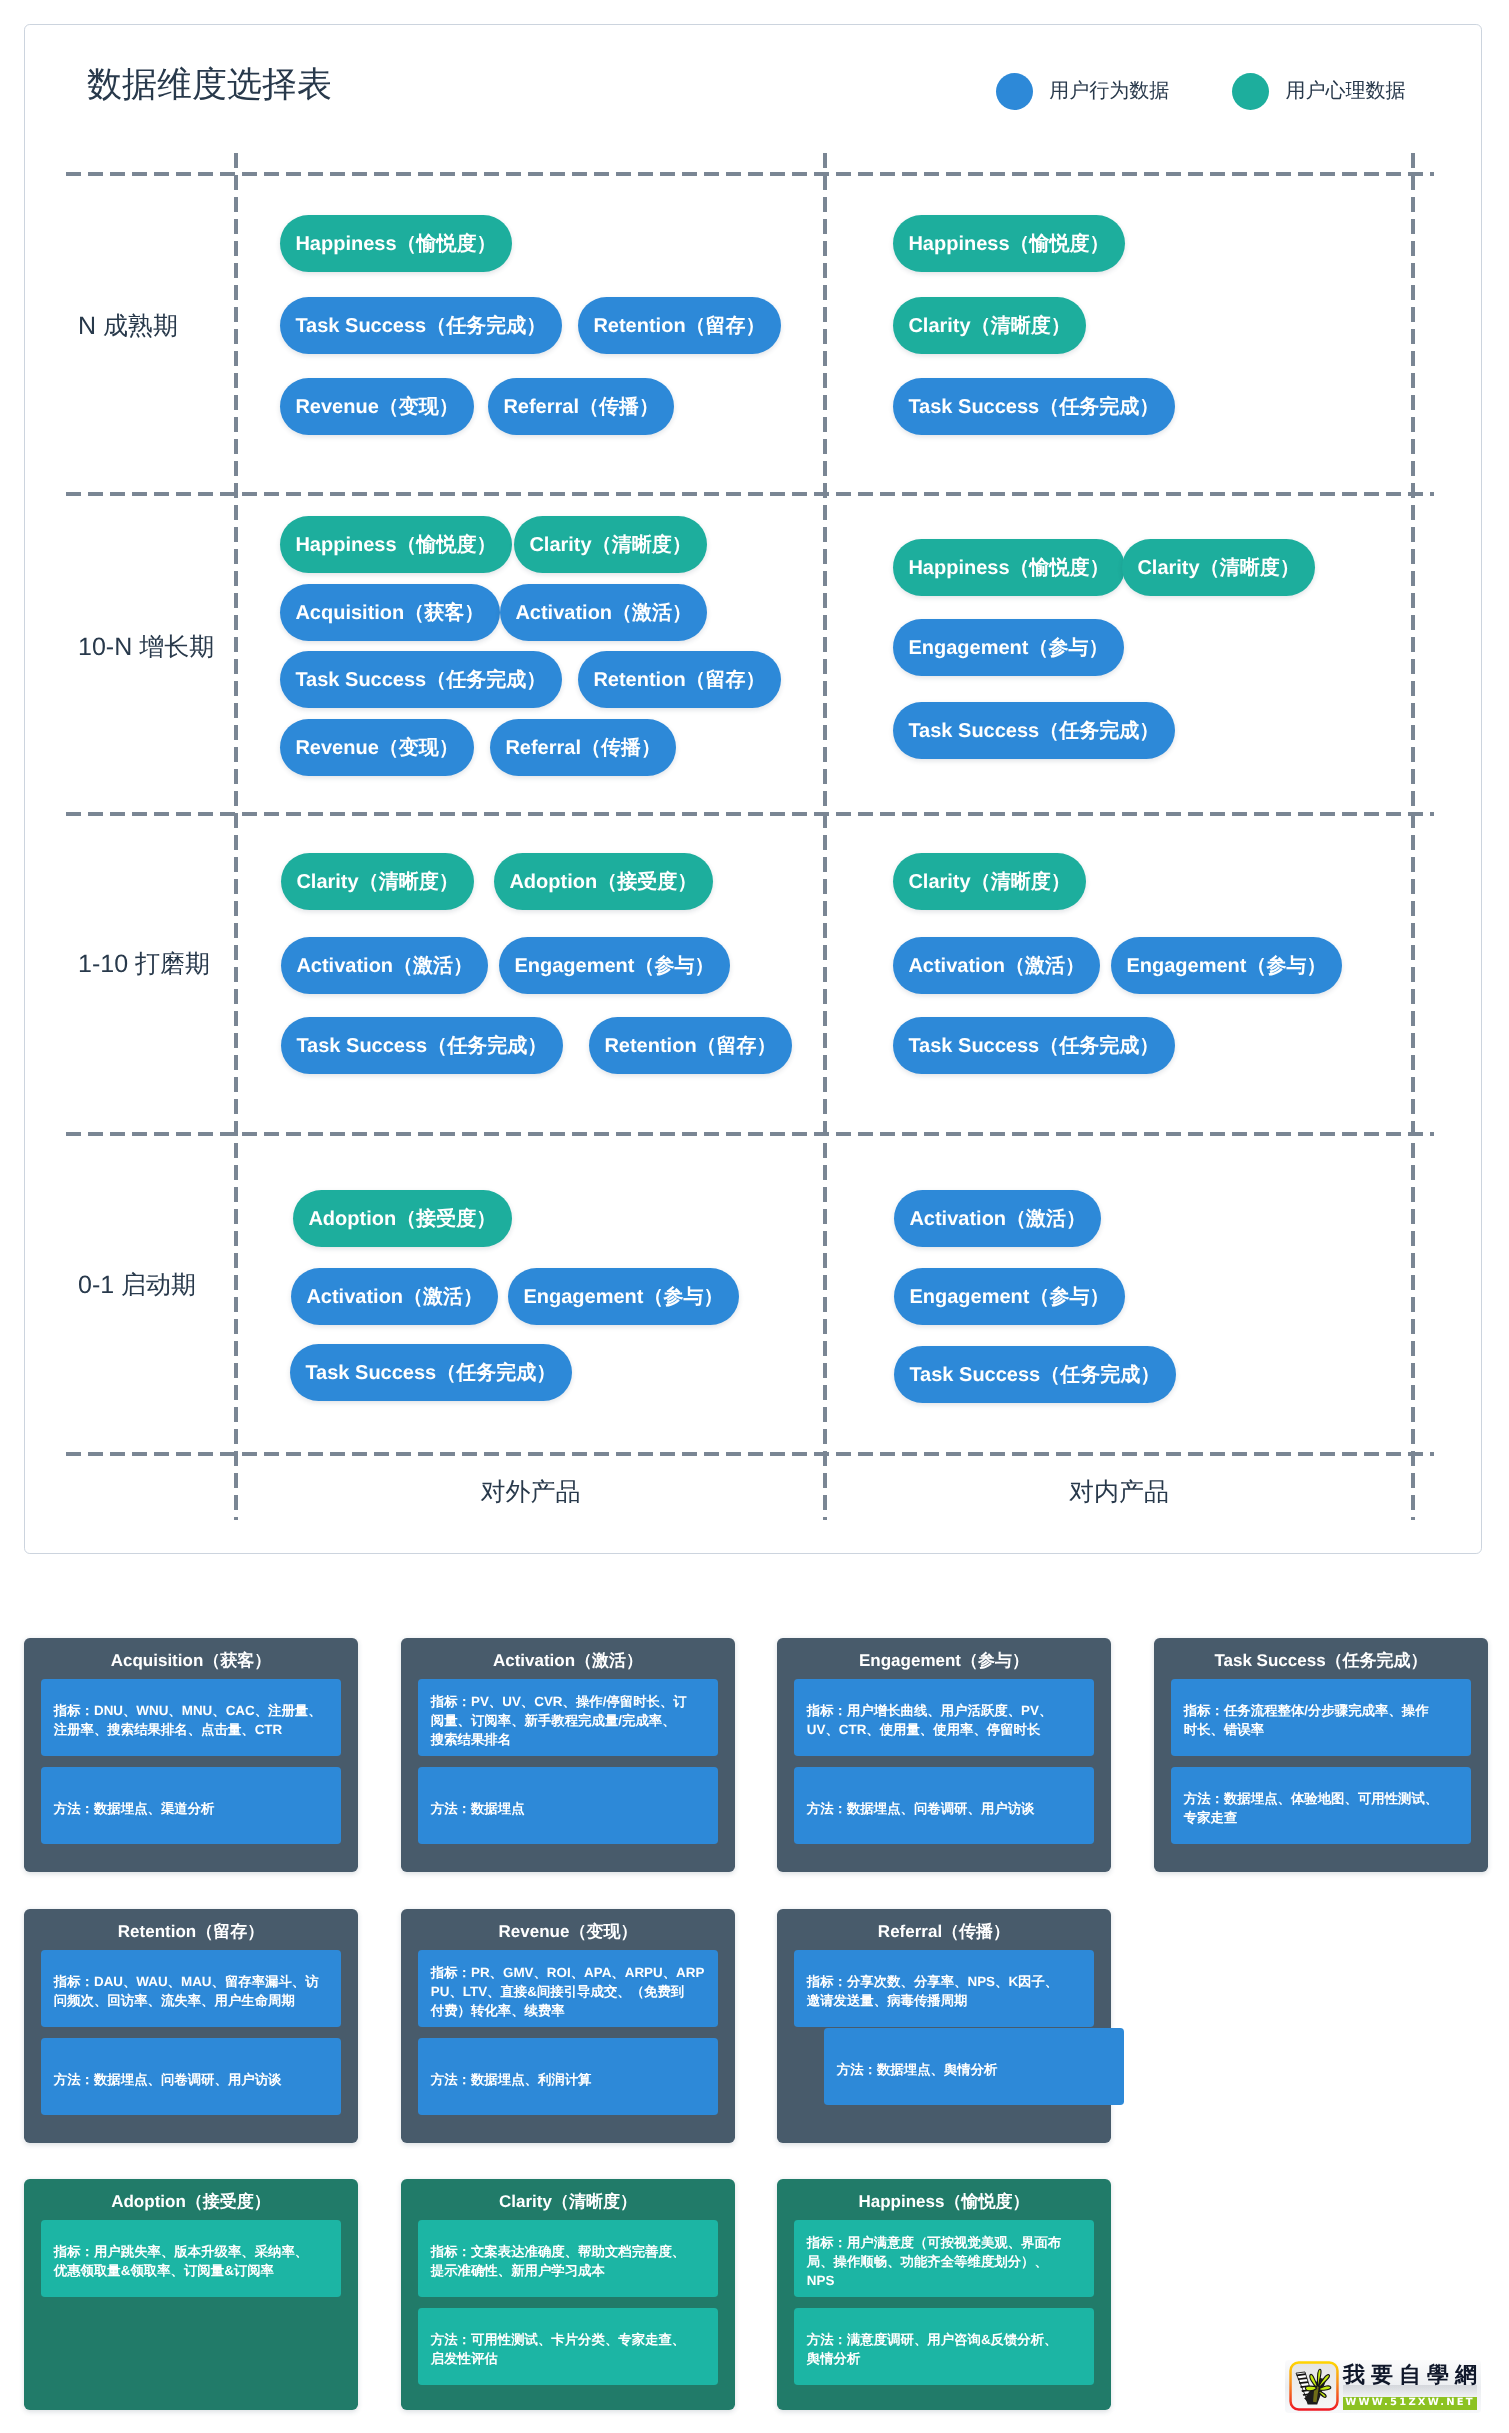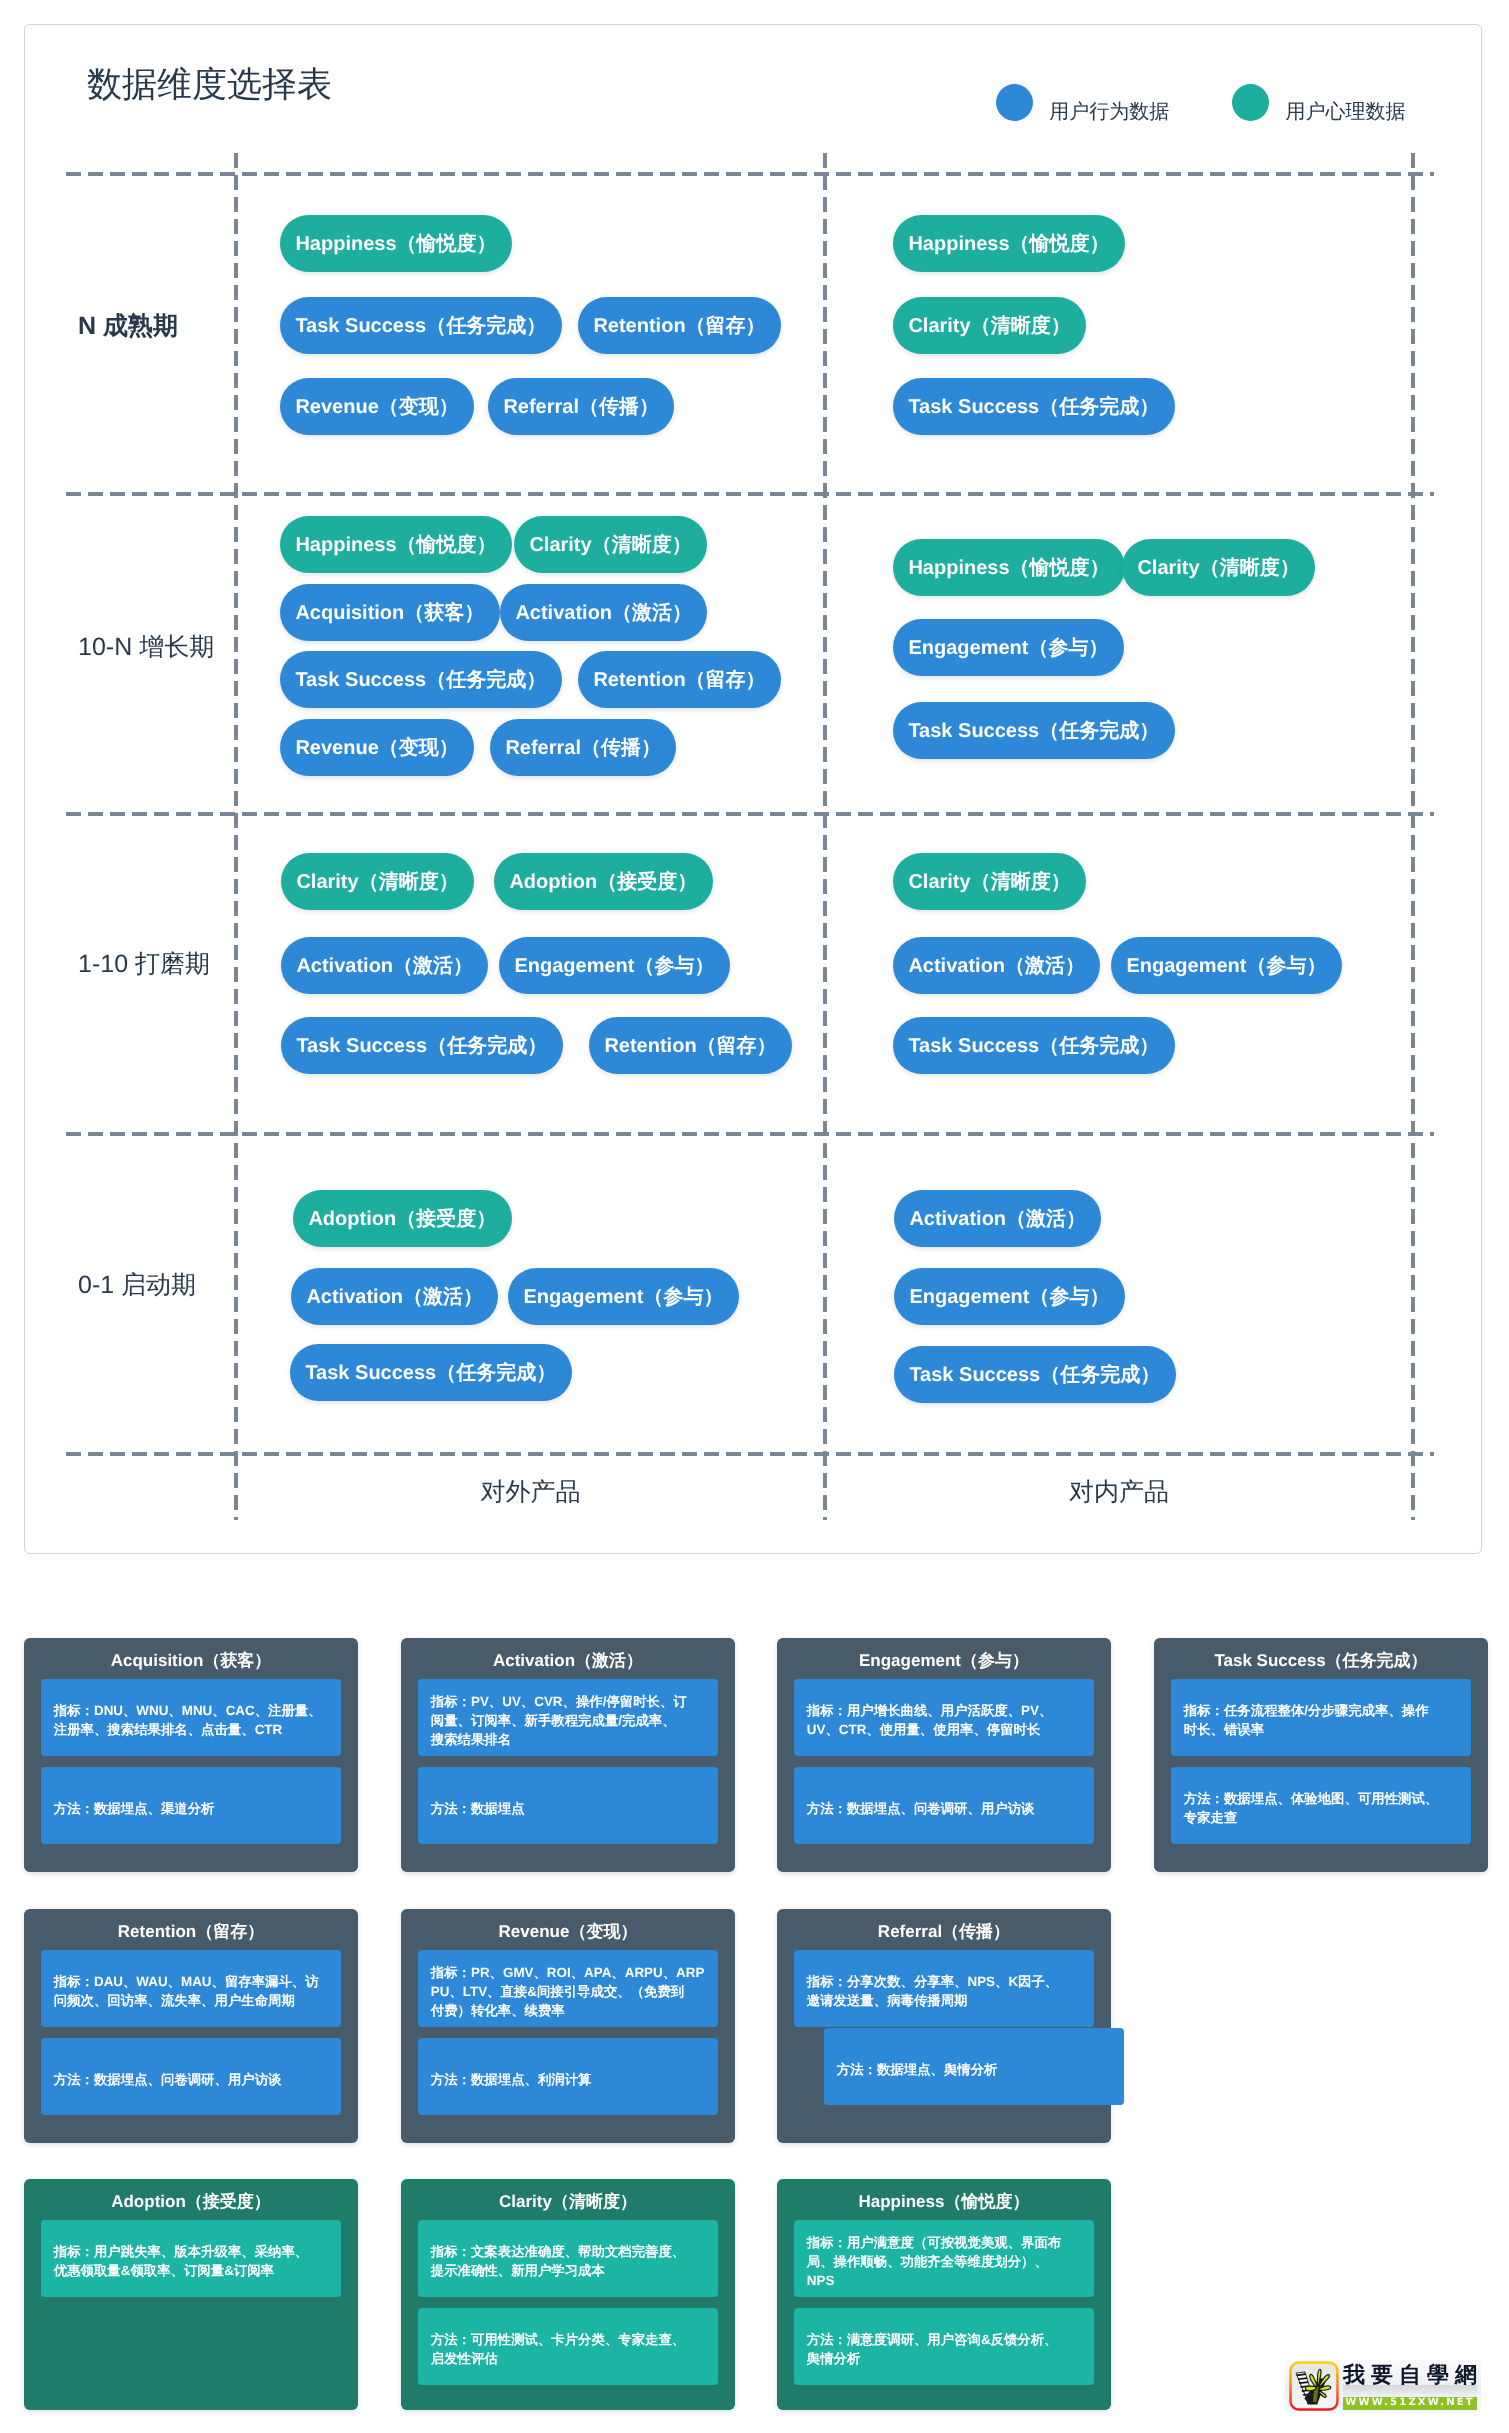--- a/index.html
+++ b/index.html
@@ -9,21 +9,21 @@
      text-rendering:geometricPrecision;}
 
 
 #matrix-panel{position:absolute;left:24px;top:24px;width:1458px;height:1530px;
   box-sizing:border-box;border:1px solid #ccd4de;border-radius:5.8px;background:#fff;}
 #panel-title{position:absolute;left:62px;top:42px;font-size:35px;color:#28394b;
   font-weight:400;line-height:1;}
 #legend{position:absolute;left:971px;top:48px;display:flex;align-items:flex-start;gap:63px;}
 .legend-item{display:flex;align-items:center;gap:16.3px;}
 .legend-dot{width:37px;height:37px;border-radius:50%;display:block;flex:0 0 auto;}
-.legend-label{font-size:20px;color:#28394b;line-height:37px;margin-top:21px;}
+.legend-label{font-size:20px;color:#28394b;line-height:37px;}
 
 .grid-line{position:absolute;z-index:1;}
 .hline{height:3.8px;background-image:repeating-linear-gradient(to right,
    #7a8694 0px,#7a8694 15.4px,transparent 15.4px,transparent 22px);}
 .vline{width:3.8px;background-image:repeating-linear-gradient(to bottom,
    #7a8694 0px,#7a8694 15.4px,transparent 15.4px,transparent 22px);}
 
 .row-label{position:absolute;font-size:25px;color:#28394b;line-height:31px;z-index:2;}
 .col-label{position:absolute;font-size:25px;color:#28394b;text-align:center;line-height:31px;z-index:2;}
 
@@ -79,21 +79,21 @@
   </div>
 </div>
 <div class="grid-line hline" style="left:66px;top:172px;width:1368px;"></div>
 <div class="grid-line hline" style="left:66px;top:492px;width:1368px;"></div>
 <div class="grid-line hline" style="left:66px;top:812px;width:1368px;"></div>
 <div class="grid-line hline" style="left:66px;top:1132px;width:1368px;"></div>
 <div class="grid-line hline" style="left:66px;top:1452px;width:1368px;"></div>
 <div class="grid-line vline" style="left:234px;top:153px;height:1367px;"></div>
 <div class="grid-line vline" style="left:823px;top:153px;height:1367px;"></div>
 <div class="grid-line vline" style="left:1411px;top:153px;height:1367px;"></div>
-<div class="row-label" style="left:78px;top:311px;font-weight:bold;">N 成熟期</div>
+<div class="row-label" style="left:78px;top:311px;">N 成熟期</div>
 <div class="row-label" style="left:78px;top:632px;">10-N 增长期</div>
 <div class="row-label" style="left:78px;top:949px;">1-10 打磨期</div>
 <div class="row-label" style="left:78px;top:1270px;">0-1 启动期</div>
 <div class="col-label" style="left:236px;top:1477px;width:589px;">对外产品</div>
 <div class="col-label" style="left:825px;top:1477px;width:588px;">对内产品</div>
 <span class="pill green" style="left:280px;top:215px;">Happiness（愉悦度）</span>
 <span class="pill blue" style="left:280px;top:297px;">Task Success（任务完成）</span>
 <span class="pill blue" style="left:578px;top:297px;">Retention（留存）</span>
 <span class="pill blue" style="left:280px;top:378px;">Revenue（变现）</span>
 <span class="pill blue" style="left:488px;top:378px;">Referral（传播）</span>

